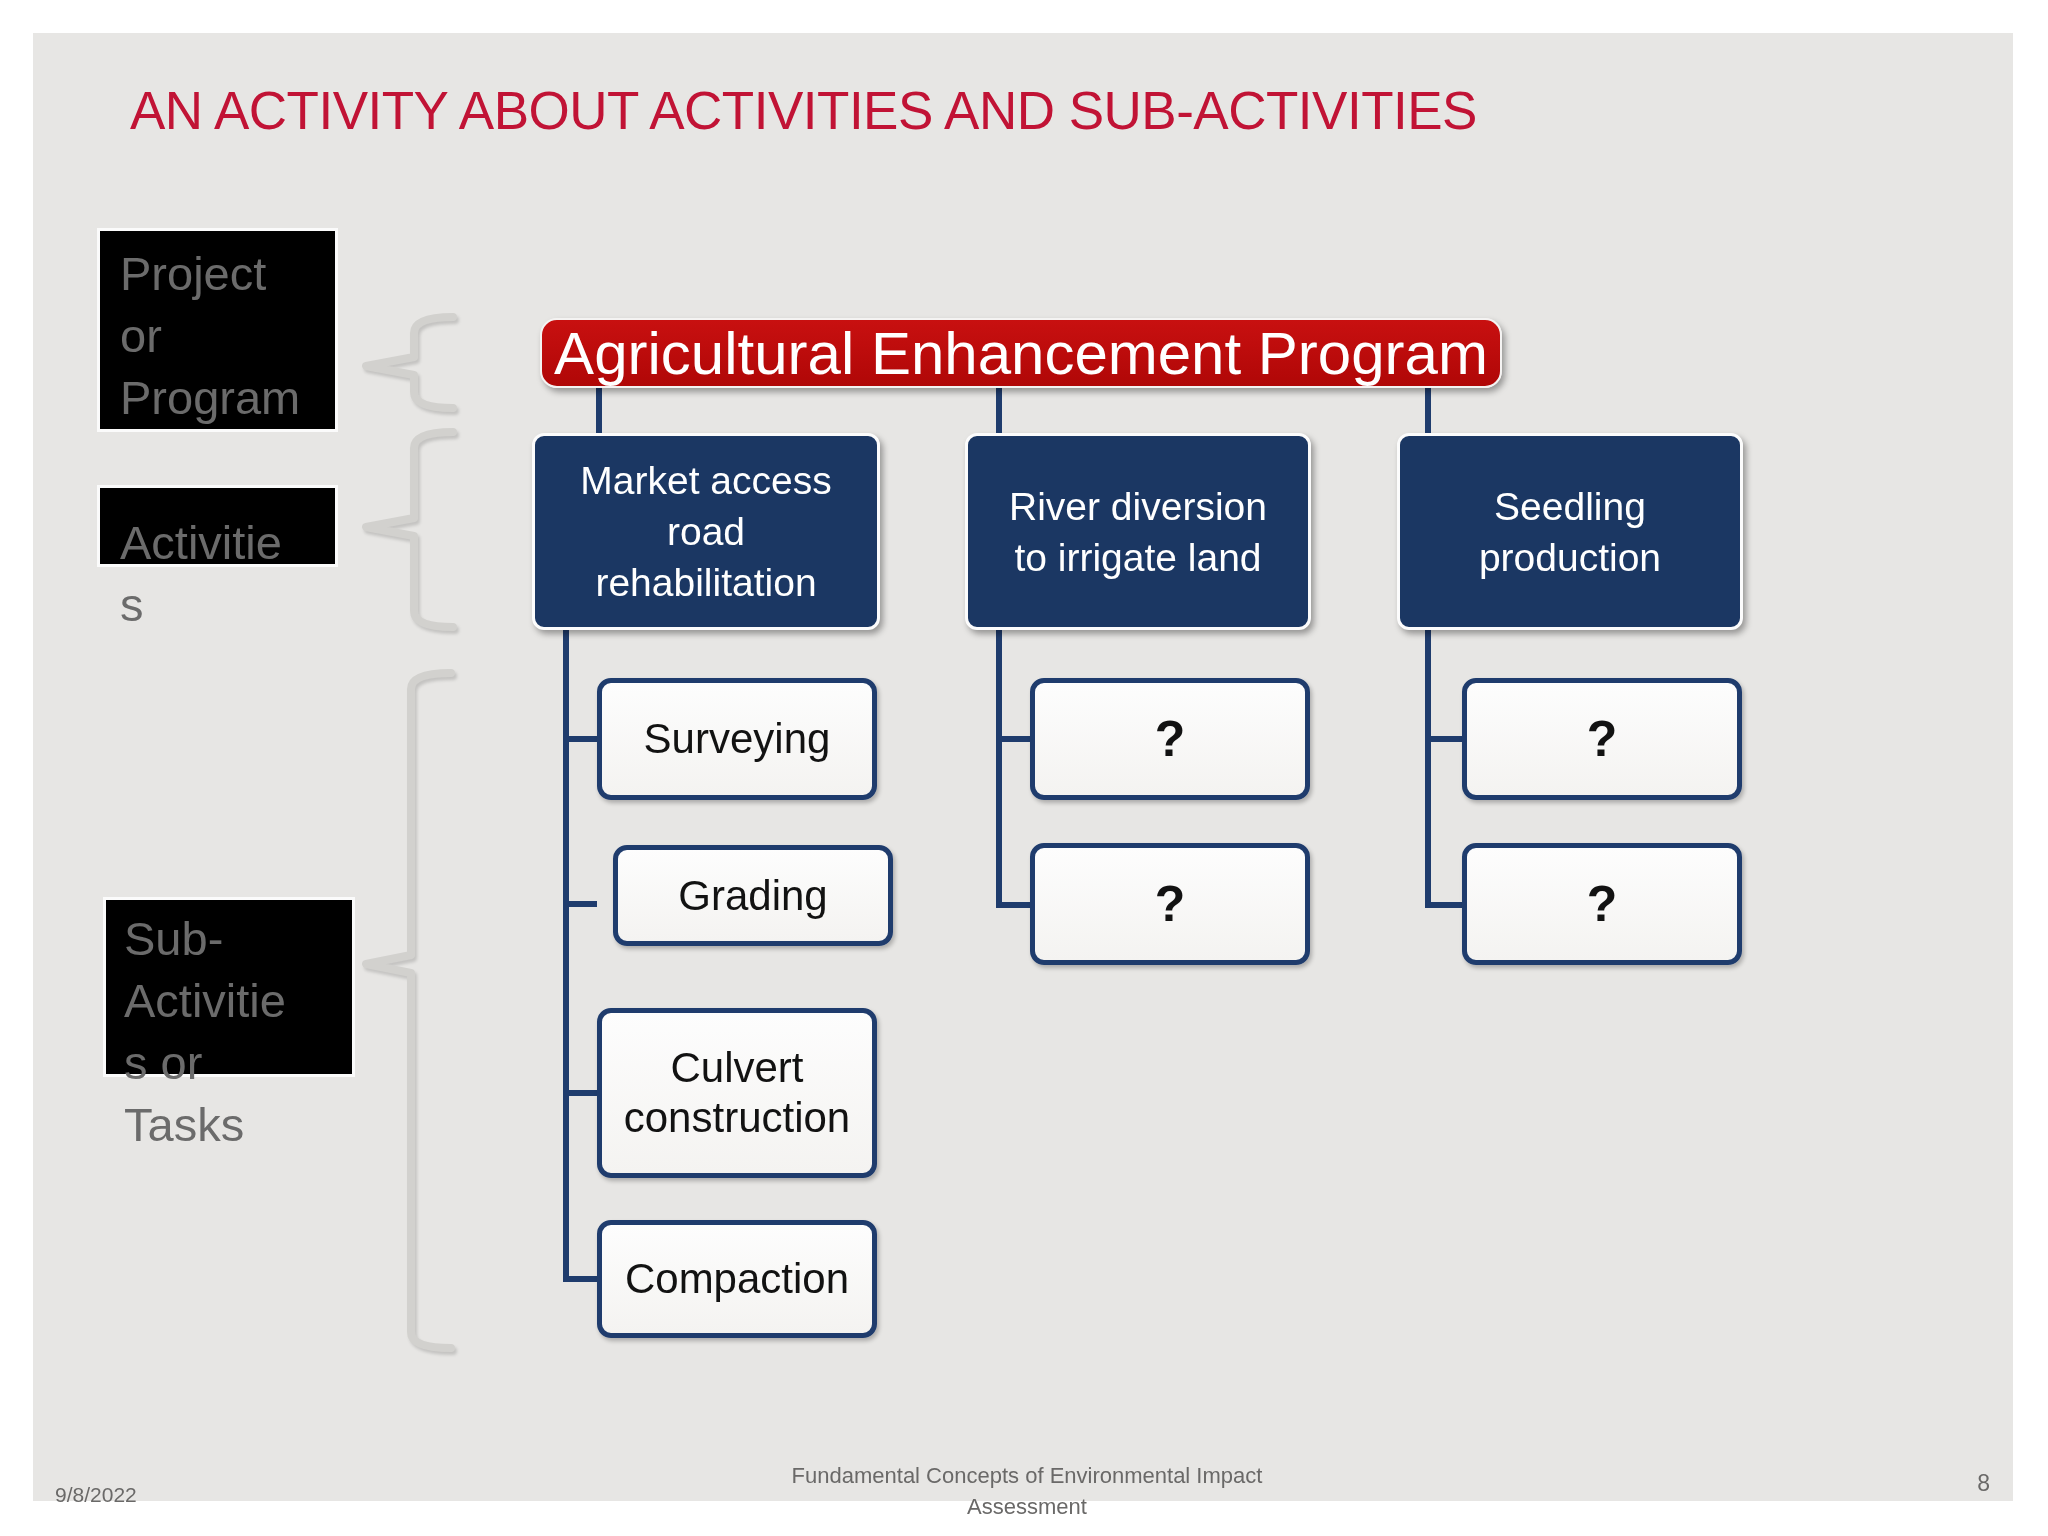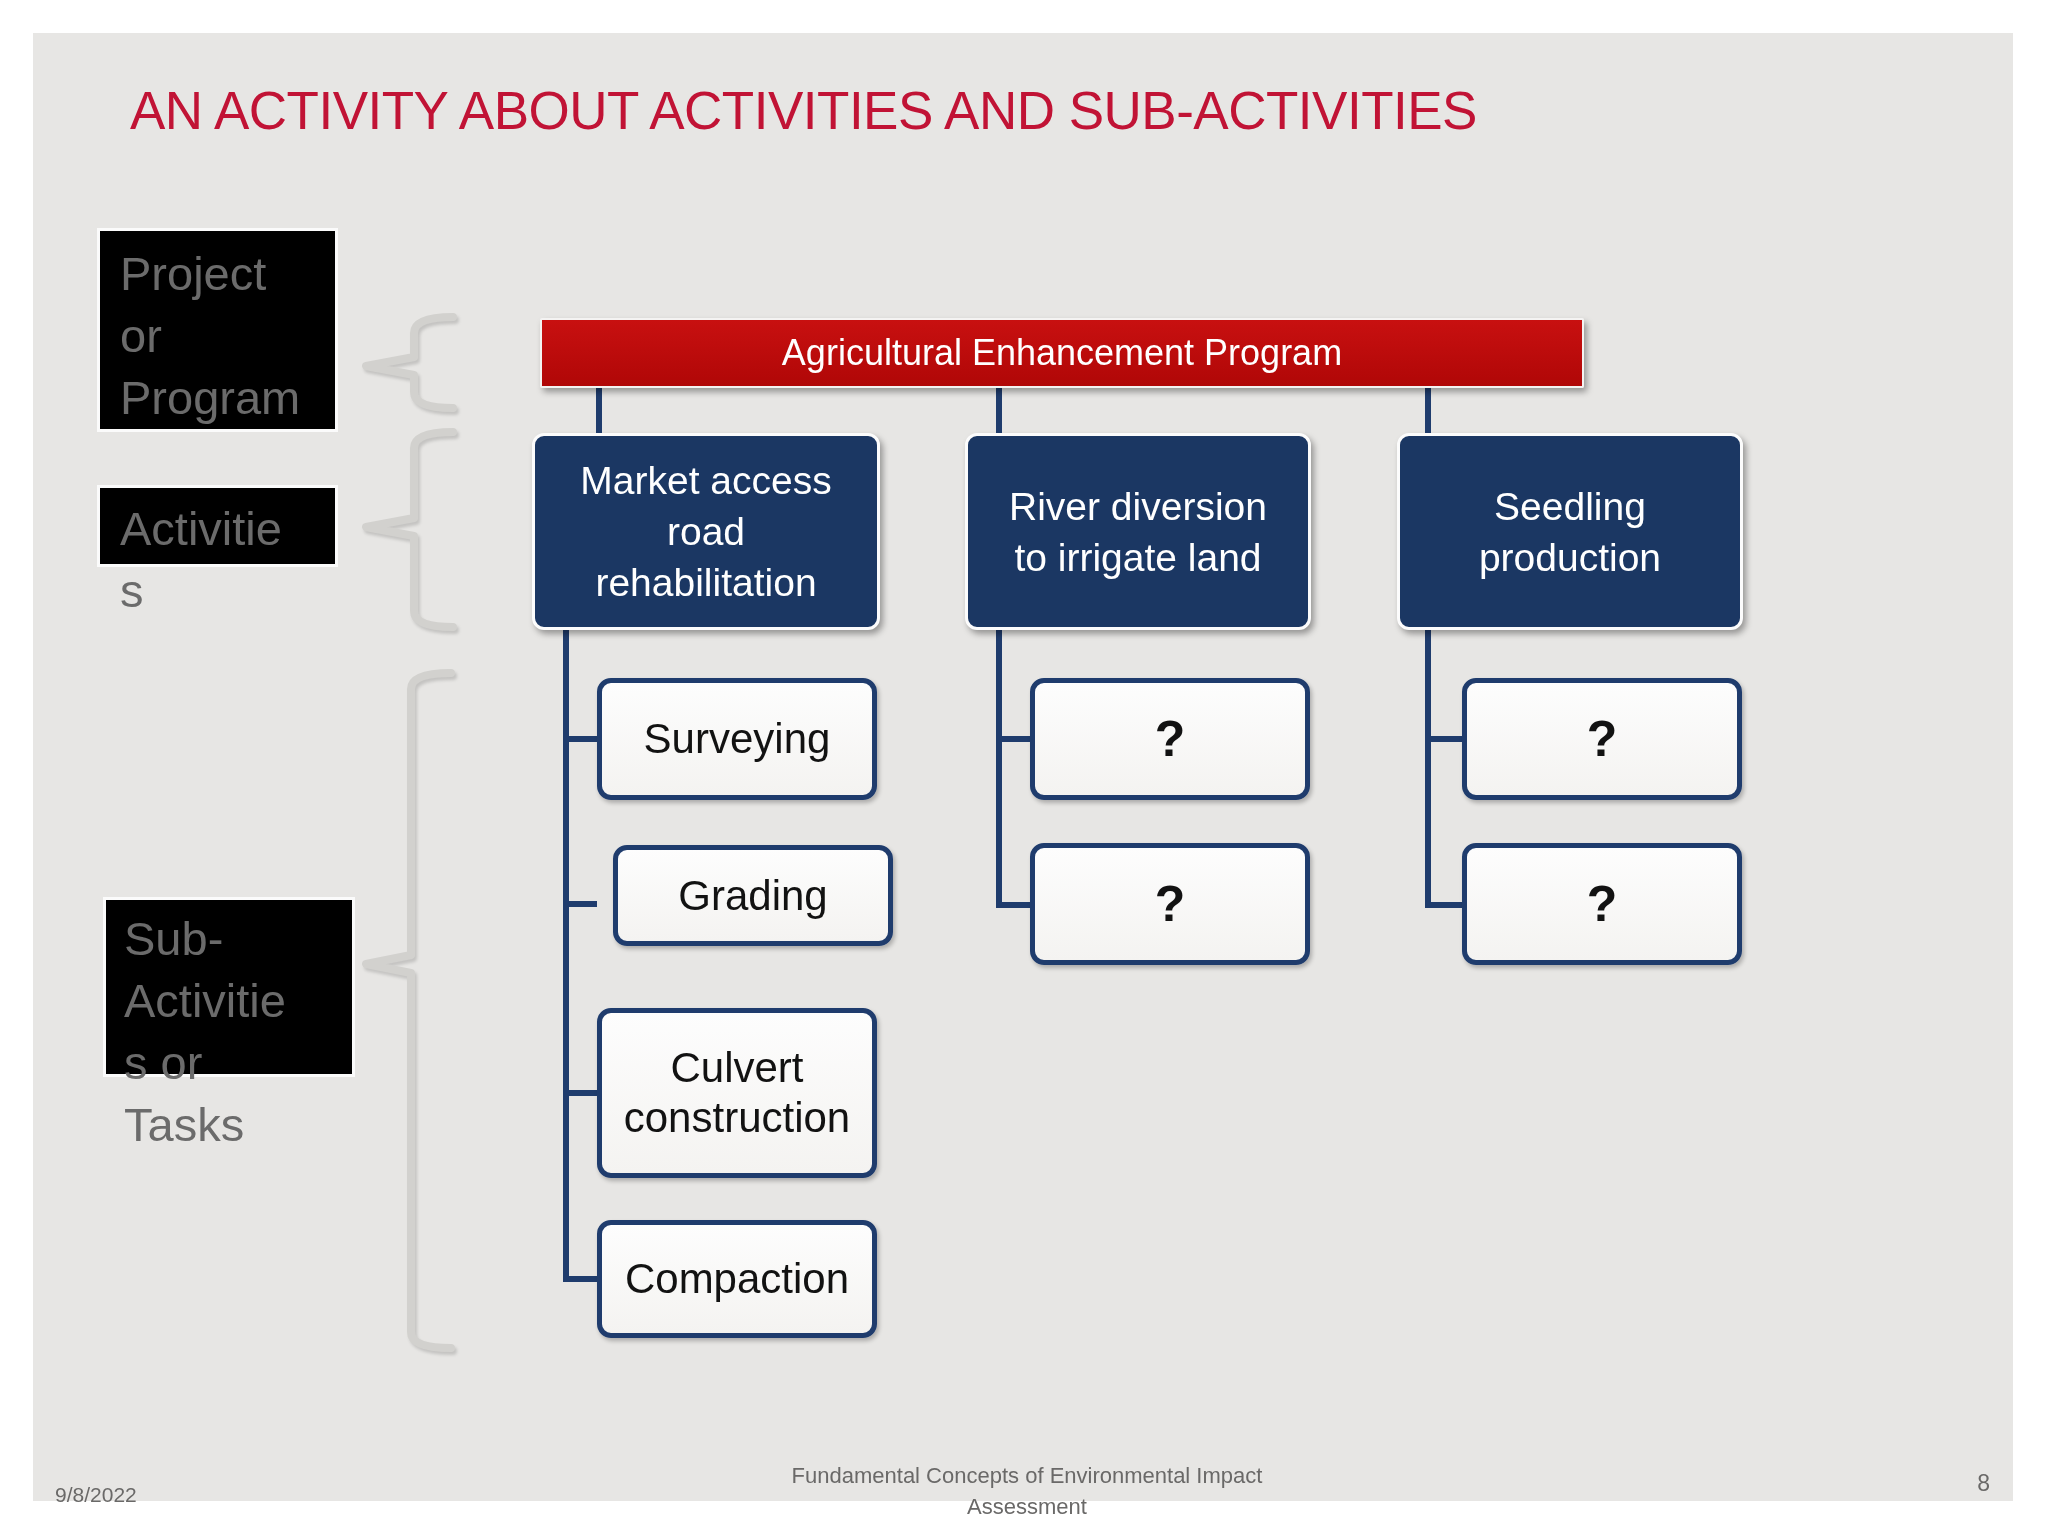--- a/index.html
+++ b/index.html
@@ -21,40 +21,40 @@
   }
 
   
   .side-label{
     background:#000000;border:3px solid #fbfbfb;
     color:#6b6b6b;font-size:47px;line-height:62px;
     box-sizing:border-box;overflow:visible;
   }
   .side-label .lbl-text{display:block;overflow-wrap:break-word;}
   .label-program{left:64px;top:195px;width:241px;height:204px;padding:12px 26px 0 20px;}
-  .label-activities{left:64px;top:452px;width:241px;height:82px;padding:10px 0 0 20px;}
+  .label-activities{left:64px;top:452px;width:241px;height:82px;padding:24px 0 0 20px;}
   .label-activities .lbl-text{width:175px;}
   .label-subactivities{left:70px;top:864px;width:252px;height:180px;padding:8px 0 0 18px;}
   .label-subactivities .lbl-text{width:175px;}
 
   
   .braces-svg{left:0;top:0;width:1980px;height:1468px;pointer-events:none;}
   .brace{
     fill:none;stroke:#d2d1ce;stroke-width:8;
     stroke-linecap:round;stroke-linejoin:round;
     filter:drop-shadow(2px 3px 1.5px rgba(0,0,0,0.15));
   }
 
   
   .banner{
-    left:507px;top:285px;width:1044px;height:70px;border-radius:2px;
+    left:507px;top:285px;width:962px;height:70px;border-radius:17px;
     background:linear-gradient(#c81010,#b00707);
     border:2px solid #f4f3f2;box-sizing:border-box;
     display:flex;align-items:center;justify-content:center;
-    color:#ffffff;font-size:36px;
+    color:#ffffff;font-size:60px;
     box-shadow:3px 4px 6px rgba(0,0,0,0.35);
   }
 
   
   .navy-box{
     top:400px;height:197px;border-radius:12px;
     background:#1b3763;
     border:3px solid #fcfcfc;box-sizing:border-box;
     display:flex;align-items:center;justify-content:center;text-align:center;
     color:#ffffff;font-size:39px;line-height:51px;

